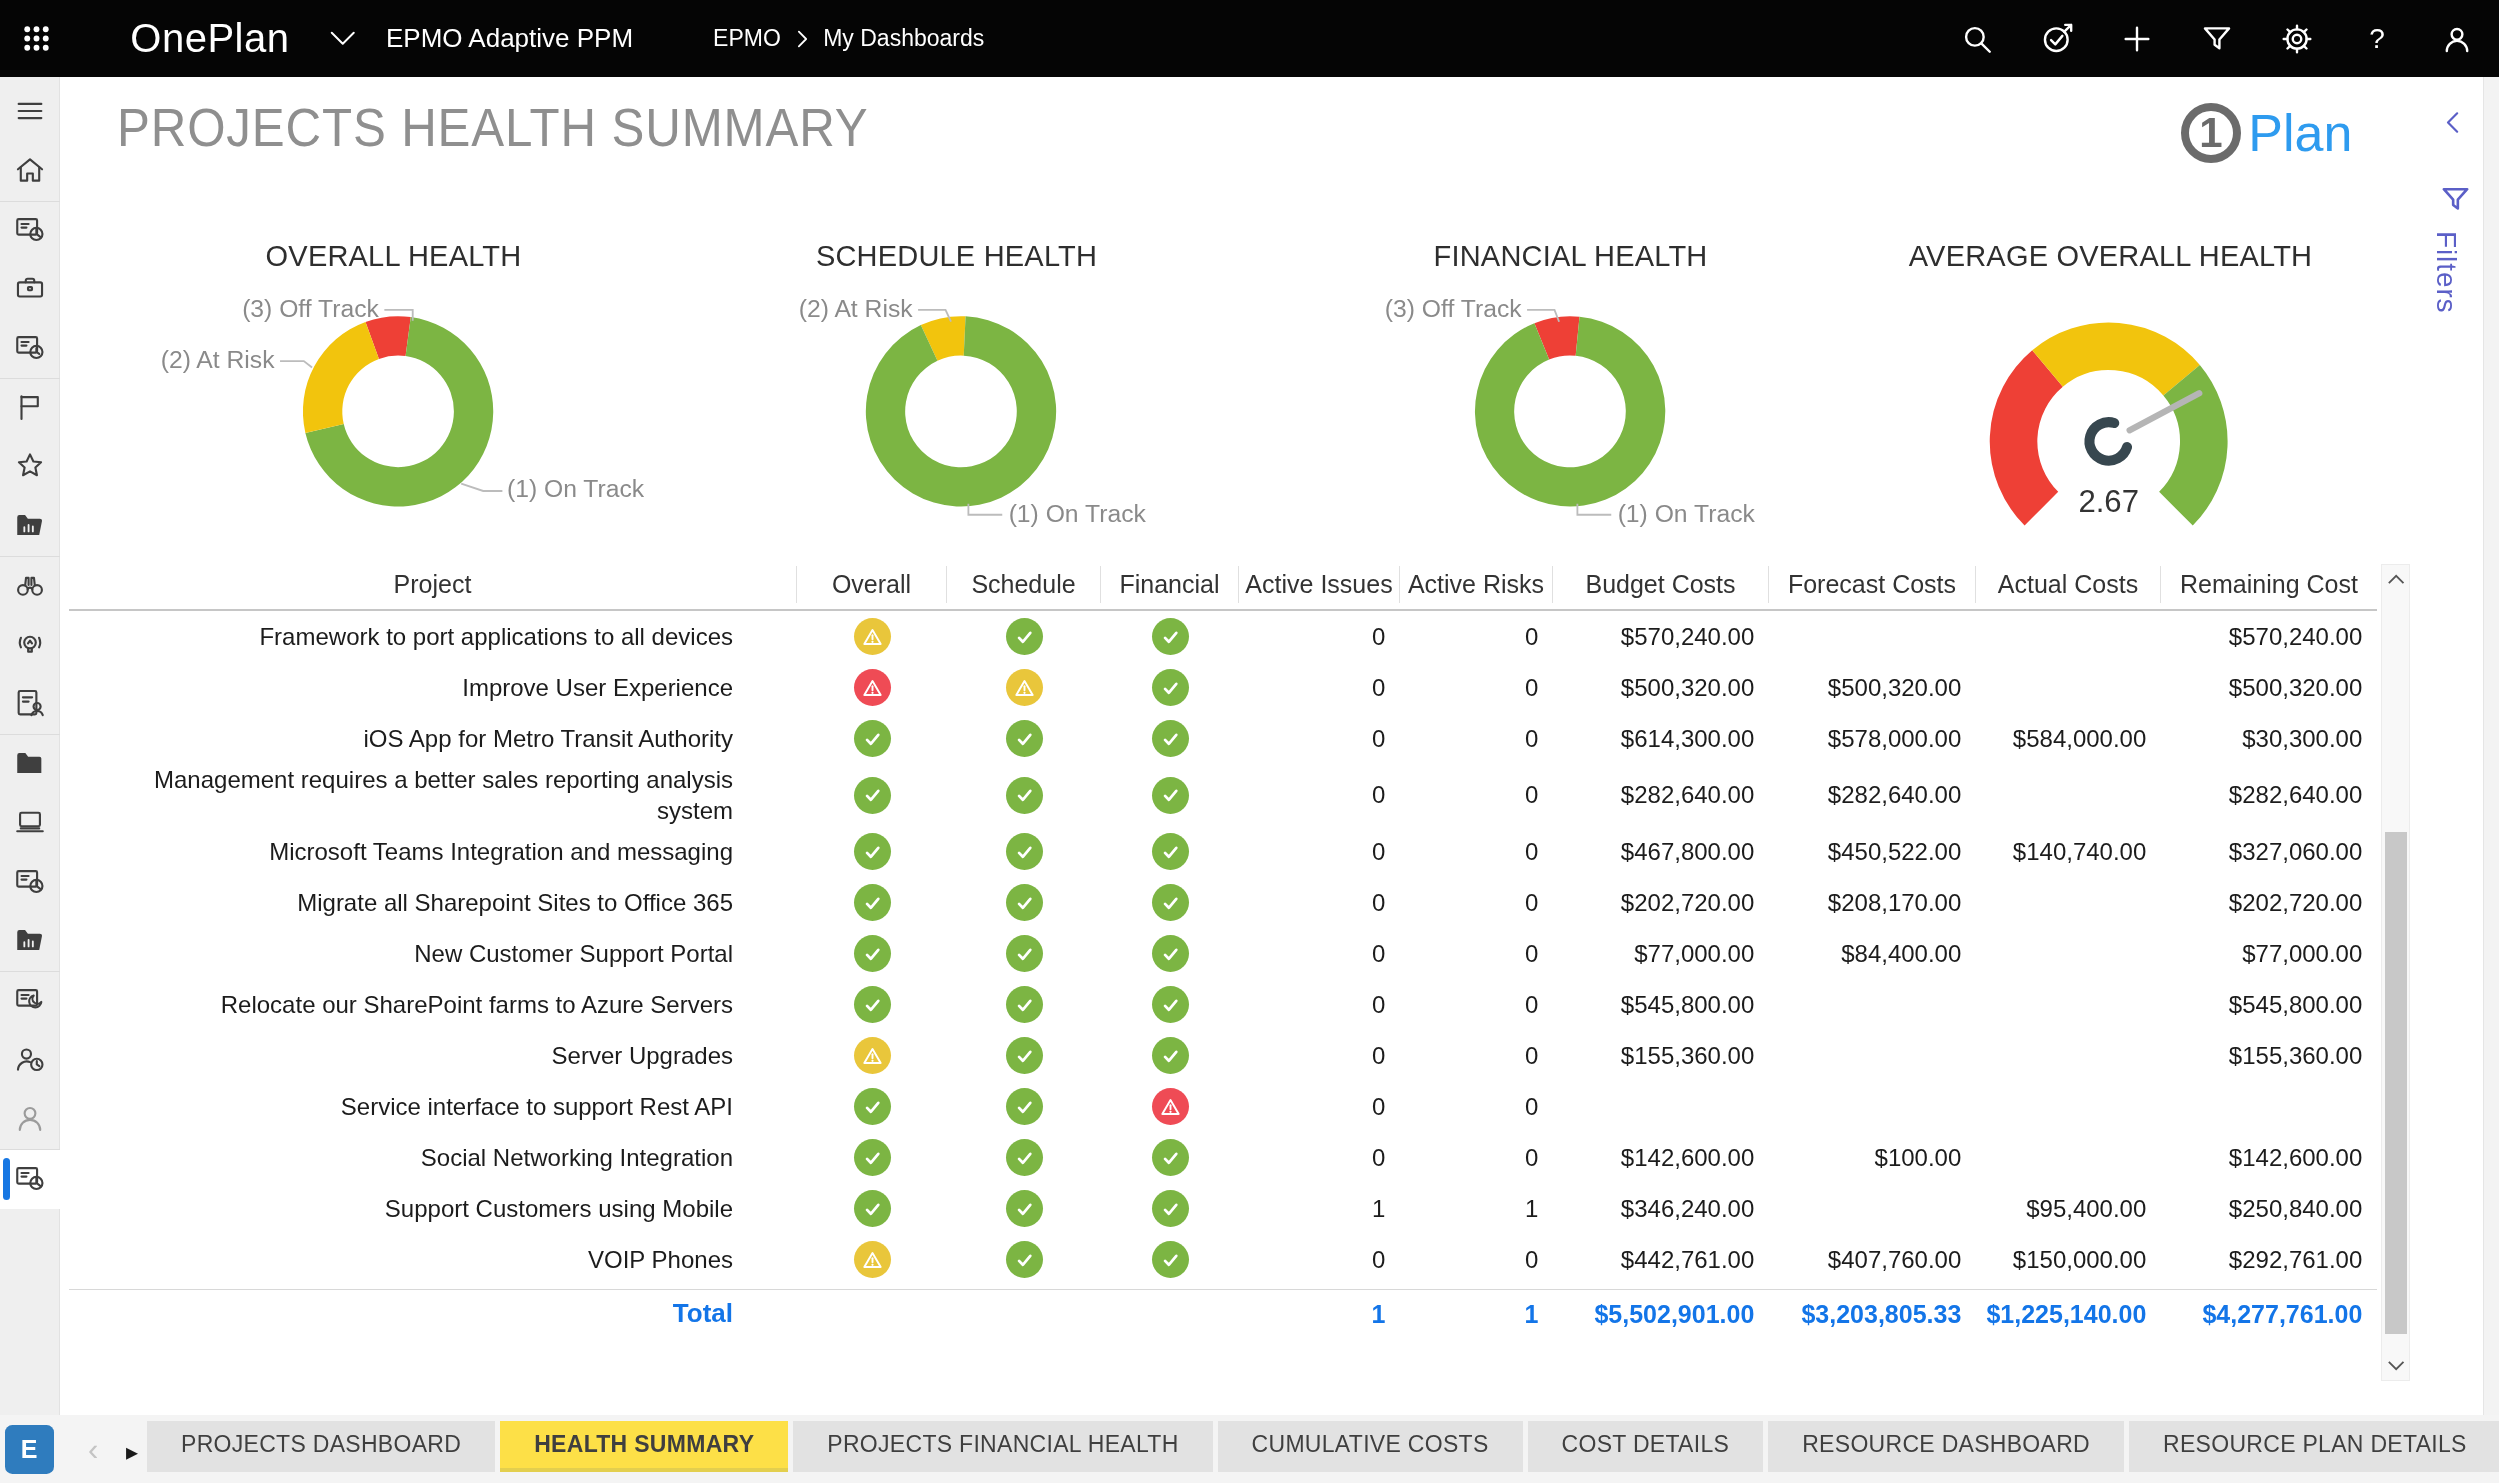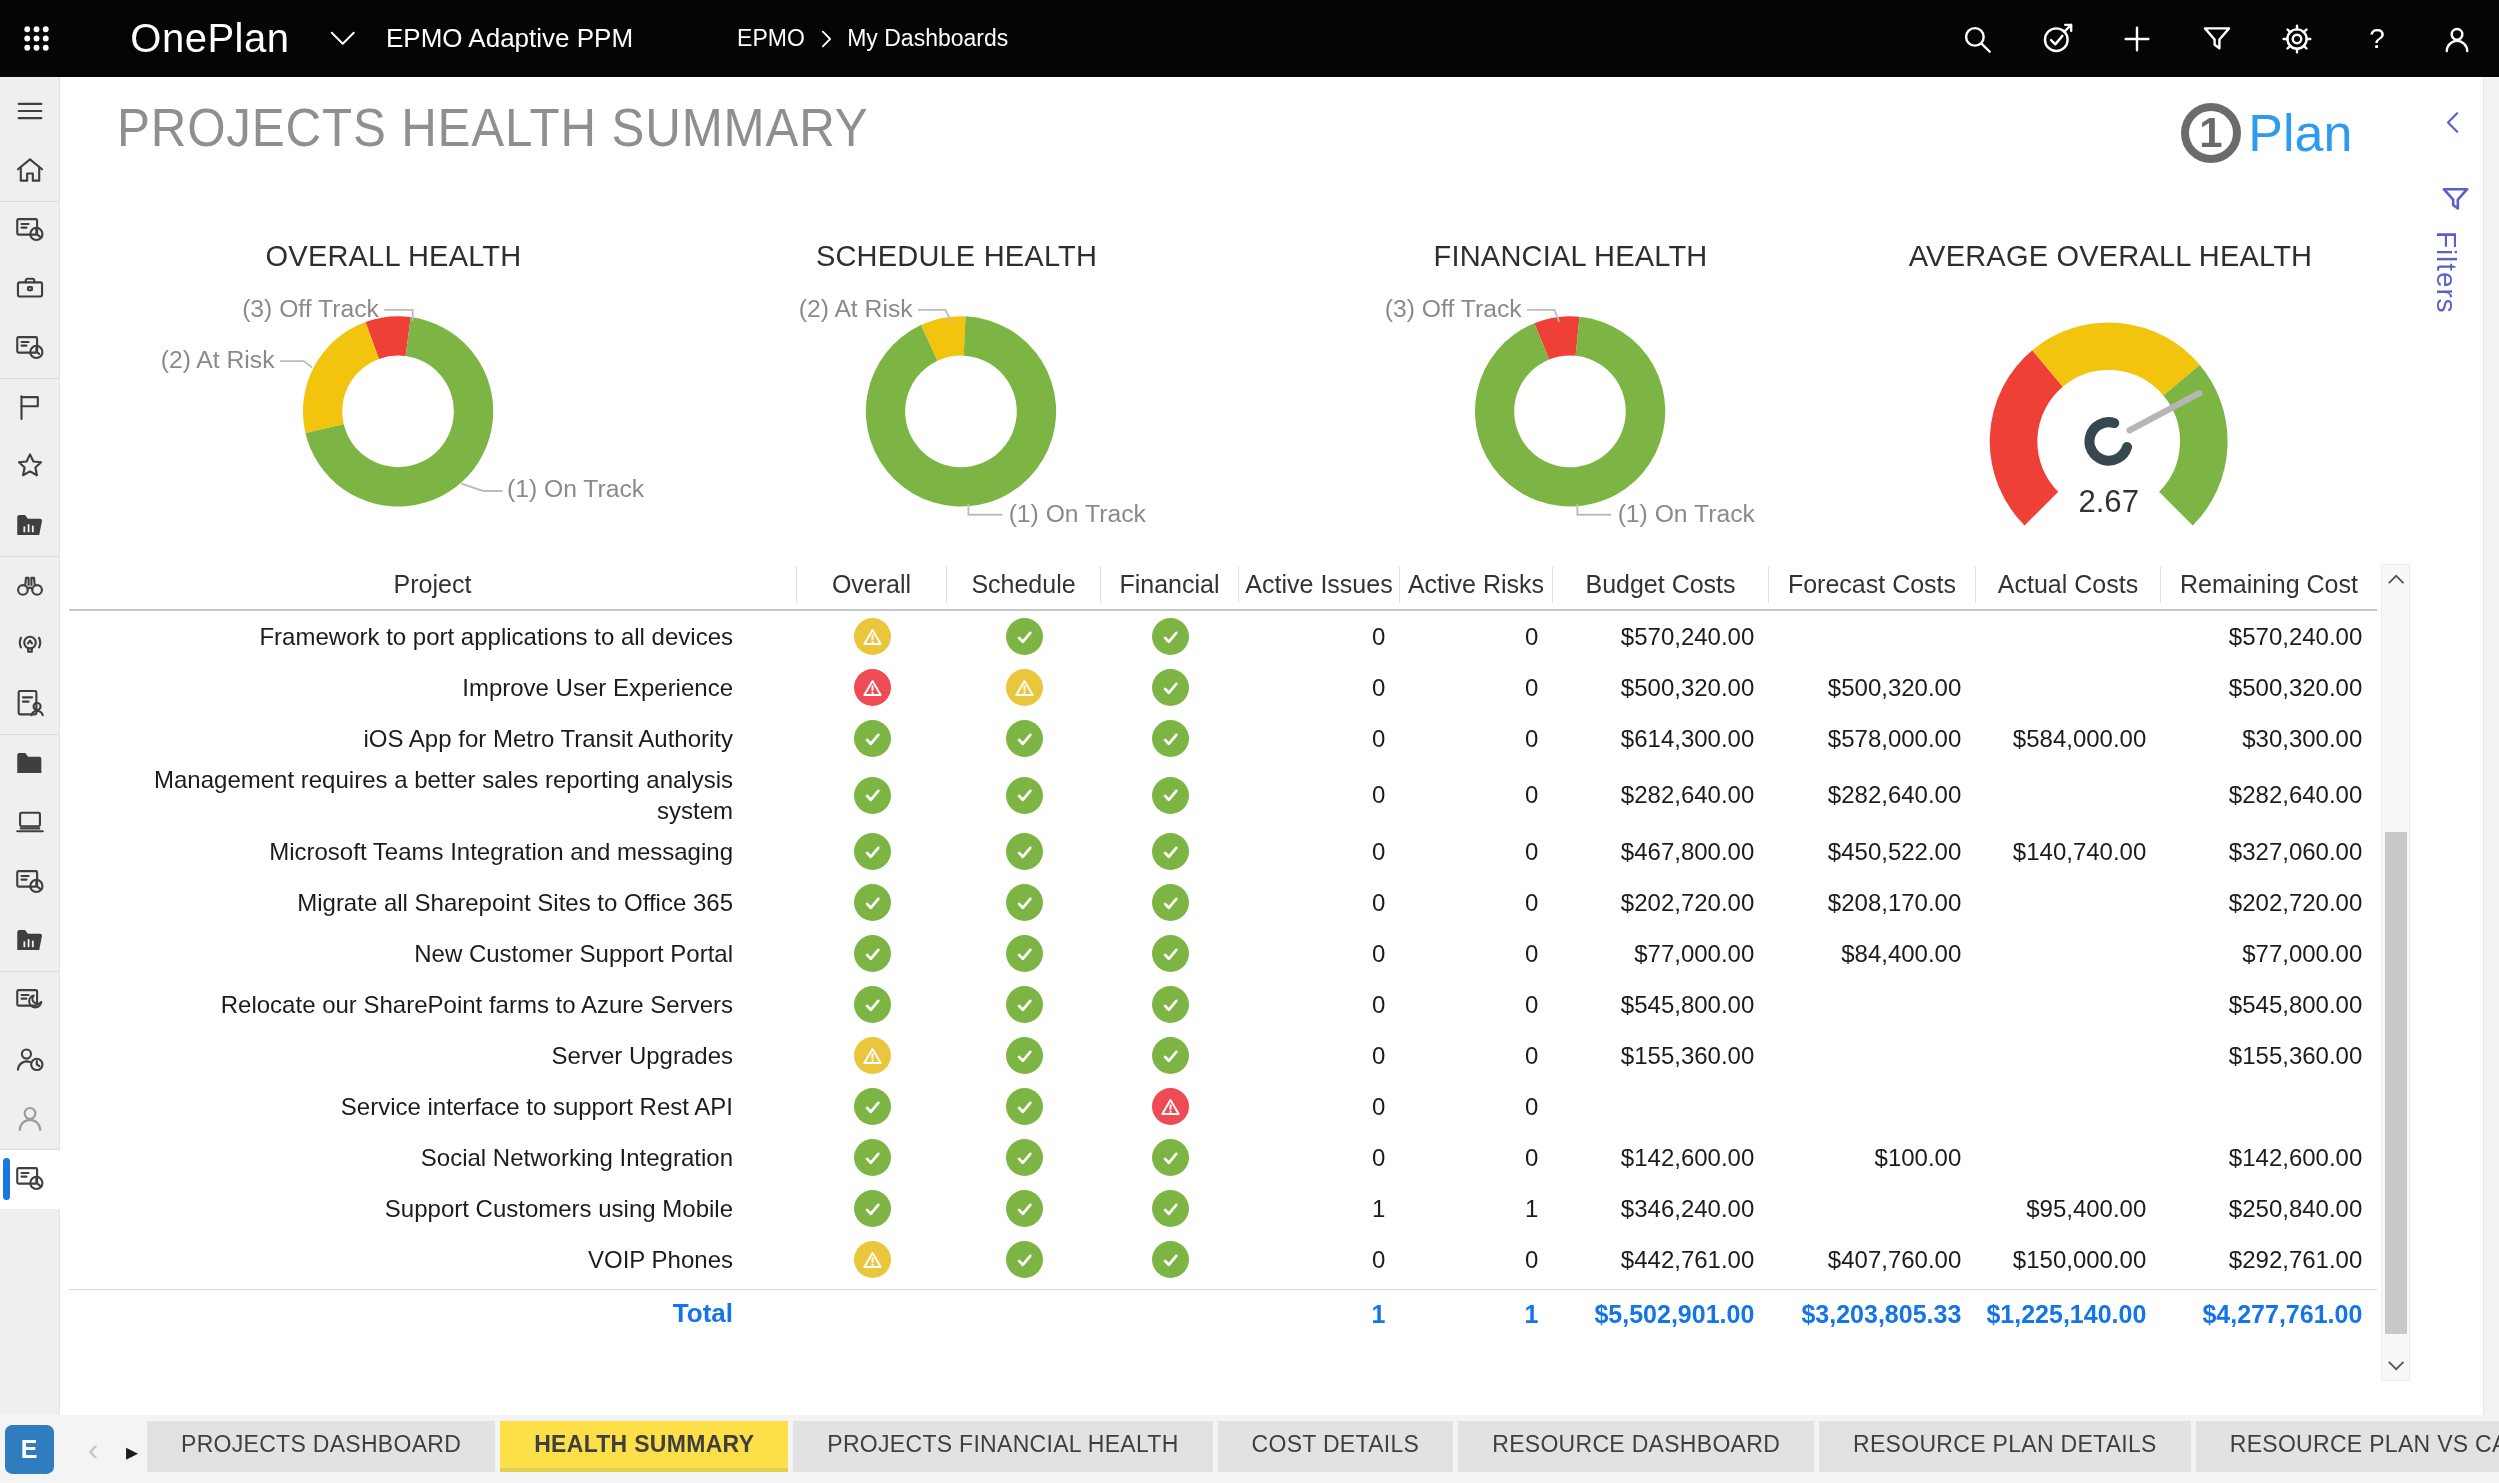--- a/index.html
+++ b/index.html
@@ -8,21 +8,21 @@
     background:#ffffff;font-family:"Liberation Sans", sans-serif;
     -webkit-font-smoothing:antialiased;
   }
   
   .topbar{position:absolute;left:0;top:0;width:2500px;height:77px;background:#050505;
     display:flex;align-items:center;color:#fff;z-index:30;}
   .waffle{margin-left:18.3px;width:37px;height:37px;flex:0 0 auto;}
   .brand-text{margin-left:75px;font-size:40px;font-weight:400;letter-spacing:0.5px;}
   .tb-chevron{margin-left:40px;width:27.5px;height:16.5px;}
   .tb-workspace{margin-left:29px;font-size:26px;font-weight:400;}
-  .tb-crumbs{margin-left:104px;display:flex;align-items:center;font-size:23px;gap:14.7px;}
+  .tb-crumbs{margin-left:80px;display:flex;align-items:center;font-size:23px;gap:14.7px;}
   .tb-spacer{flex:1;}
   .tb-icons{display:flex;align-items:center;gap:46px;margin-right:26px;}
   .tb-icon{width:34px;height:34px;color:#fff;display:flex;align-items:center;justify-content:center;cursor:pointer;}
   .tb-icon svg{width:34px;height:34px;stroke:#fff;fill:none;stroke-width:1.7;stroke-linecap:round;stroke-linejoin:round;}
   .tb-icon.txt{font-size:28px;font-weight:400;}
   
   .sidebar{position:absolute;left:0;top:77px;width:60px;height:1338px;background:#efefef;
     border-right:0.9px solid #e2e2e2;padding-top:5.5px;box-sizing:border-box;z-index:20;}
   .side-item{position:relative;width:60px;height:59px;display:flex;align-items:center;justify-content:center;color:#3f3f3f;cursor:pointer;}
   .side-item svg{width:34px;height:34px;stroke:currentColor;fill:none;stroke-width:1.5;stroke-linecap:round;stroke-linejoin:round;}
@@ -808,19 +808,20 @@
 <div class="rail-label">Filters</div>
 
 <div class="bottombar">
   <div class="etile">E</div>
   <div class="tabnav prev">‹</div>
   <div class="tabnav next">▸</div>
   <div class="tabs" id="tabs">
       <div class="tab">PROJECTS DASHBOARD</div>
       <div class="tab active">HEALTH SUMMARY</div>
       <div class="tab">PROJECTS FINANCIAL HEALTH</div>
+      <div class="tab">CUMULATIVE COSTS</div>
       <div class="tab">COST DETAILS</div>
       <div class="tab">RESOURCE DASHBOARD</div>
       <div class="tab">RESOURCE PLAN DETAILS</div>
       <div class="tab">RESOURCE PLAN VS CAPACITY</div>
     </div>
 </div>
 
 
 </body></html>

